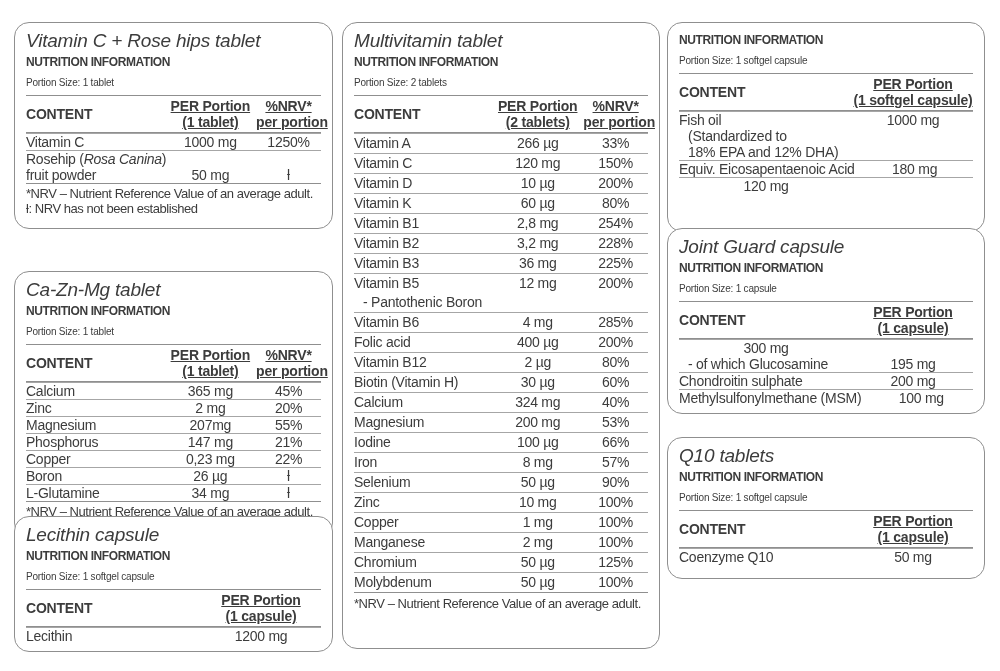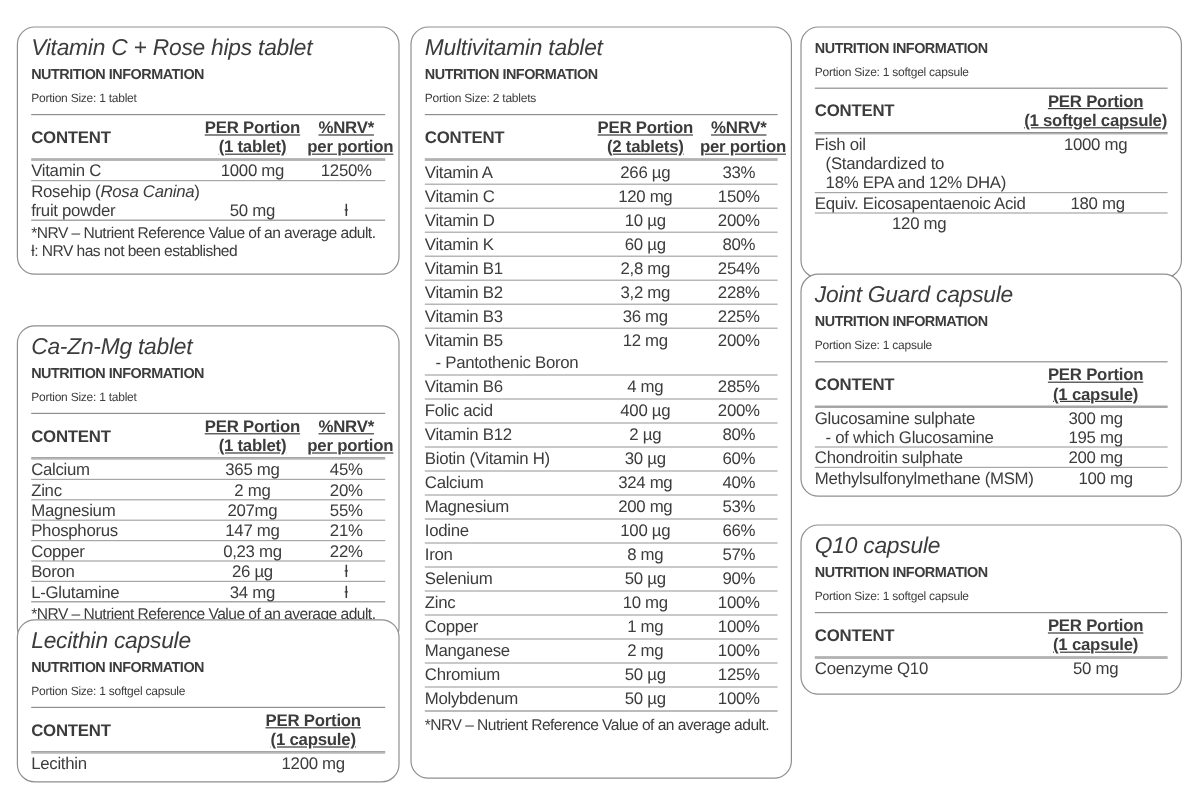--- a/index.html
+++ b/index.html
@@ -416,21 +416,20 @@
   <div class="thead">
     <div class="hc-name">CONTENT</div>
     <div class="hc-c">
       <div>PER Portion</div>
       <div>(1 capsule)</div>
     </div>
   </div>
   <div class="rows">
 
       <div class="row">
-        <span class="c-name">Glucosamine sulphate</span>
         <span class="c-amt">300 mg</span>
       </div>
 
       <div class="row sub indent">
         <span class="c-name">- of which Glucosamine</span>
         <span class="c-amt">195 mg</span>
       </div>
 
       <div class="row">
         <span class="c-name">Chondroitin sulphate</span>
@@ -438,21 +437,21 @@
       </div>
 
       <div class="row">
         <span class="c-name">Methylsulfonylmethane (MSM)</span>
         <span class="c-amt">100 mg</span>
       </div>
     </div>
 </section>
 
 <section class="panel t2 p7">
-  <div class="title">Q10 capsule</div>
+  <div class="title">Q10 tablets</div>
   <div class="heading">NUTRITION INFORMATION</div>
   <div class="portion">Portion Size: 1 softgel capsule</div>
   <div class="thead">
     <div class="hc-name">CONTENT</div>
     <div class="hc-c">
       <div>PER Portion</div>
       <div>(1 capsule)</div>
     </div>
   </div>
   <div class="rows">

